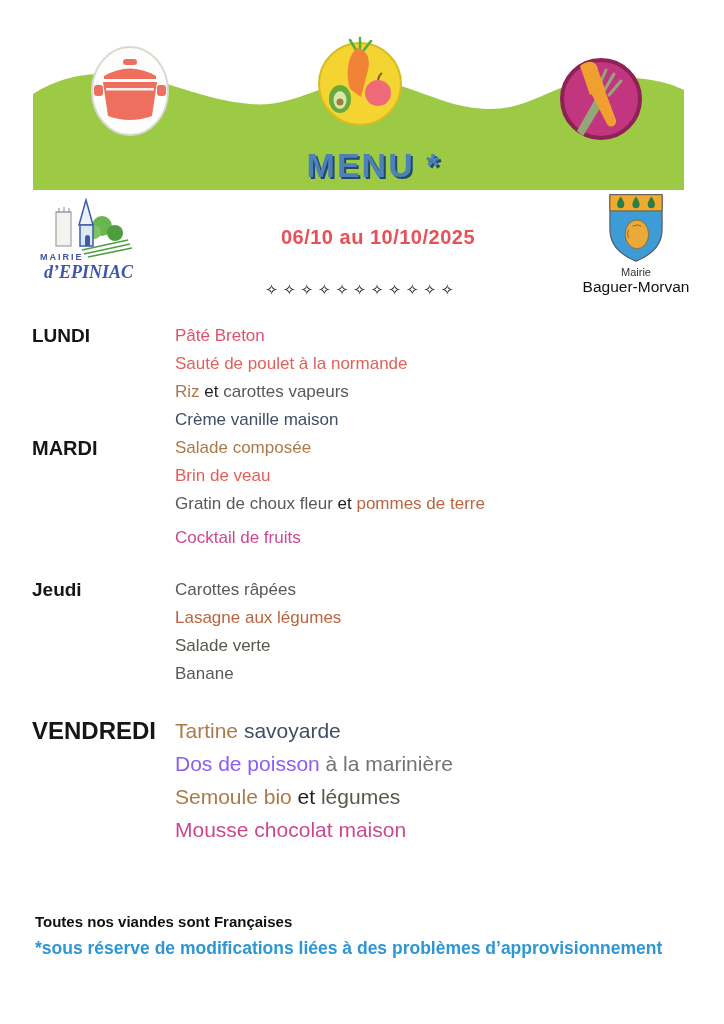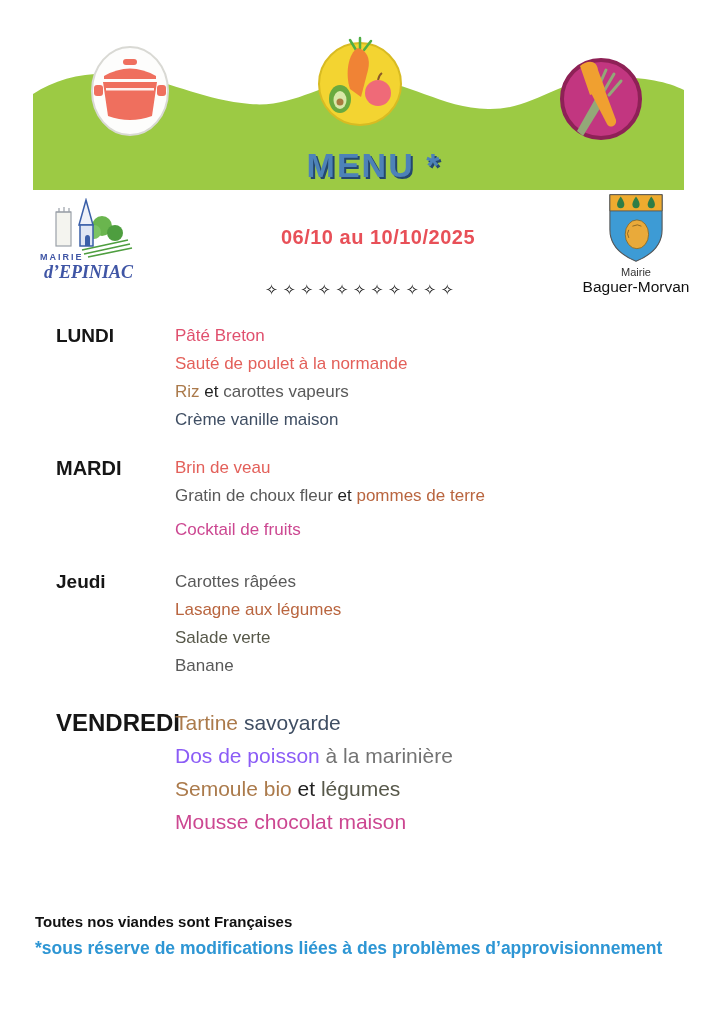--- a/index.html
+++ b/index.html
@@ -47,26 +47,26 @@
   }
   .divider{
     position:absolute;top:281px;left:0;width:724px;text-align:center;
     font-size:15px;letter-spacing:5px;color:#1a1a1a;
   }
 
   
   .menu{position:absolute;top:322px;left:0;width:724px;}
   .day-row{display:grid;grid-template-columns:175px 1fr;}
   .day-label{
-    padding-left:56px;font-weight:700;color:#161616;
+    padding-left:32px;font-weight:700;color:#161616;
     font-size:19px;line-height:28px;white-space:nowrap;
   }
   .day-items{font-size:17px;line-height:28px;}
   .dish-line span{font-weight:400;}
-  .day--mardi{margin-top:20px;}
+  .day--mardi{}
   .day--mardi .day-label{font-size:20px;}
   .day--jeudi{margin-top:24px;}
   .day--jeudi .day-label{font-size:19px;}
   .day--vendredi{margin-top:26px;}
   .day--vendredi .day-label{font-size:24px;line-height:33px;}
   .day--vendredi .day-items{font-size:21px;line-height:33px;}
   .dish-line.spaced{margin-top:6px;}
 
   
   .footer1{
@@ -161,20 +161,21 @@
         <div class="day-items">
           <div class="dish-line"><span style="color: rgb(224, 80, 110);">Pâté Breton</span></div>
           <div class="dish-line"><span style="color: rgb(227, 96, 90);">Sauté de poulet à la normande</span></div>
           <div class="dish-line"><span style="color: rgb(171, 122, 75);">Riz </span><span style="color: rgb(31, 31, 31);">et </span><span style="color: rgb(89, 89, 89);">carottes vapeurs</span></div>
           <div class="dish-line"><span style="color: rgb(63, 78, 99);">Crème vanille maison</span></div>
         </div>
       </div>
       <div class="day-row day--mardi">
         <div class="day-label">MARDI</div>
         <div class="day-items">
+          <div class="dish-line"><span style="color: rgb(171, 122, 75);">Salade composée</span></div>
           <div class="dish-line"><span style="color: rgb(227, 96, 90);">Brin de veau</span></div>
           <div class="dish-line"><span style="color: rgb(89, 89, 89);">Gratin de choux fleur </span><span style="color: rgb(31, 31, 31);">et </span><span style="color: rgb(185, 101, 63);">pommes de terre</span></div>
           <div class="dish-line spaced"><span style="color: rgb(204, 71, 145);">Cocktail de fruits</span></div>
         </div>
       </div>
       <div class="day-row day--jeudi">
         <div class="day-label">Jeudi</div>
         <div class="day-items">
           <div class="dish-line"><span style="color: rgb(89, 89, 89);">Carottes râpées</span></div>
           <div class="dish-line"><span style="color: rgb(185, 101, 63);">Lasagne aux légumes</span></div>

